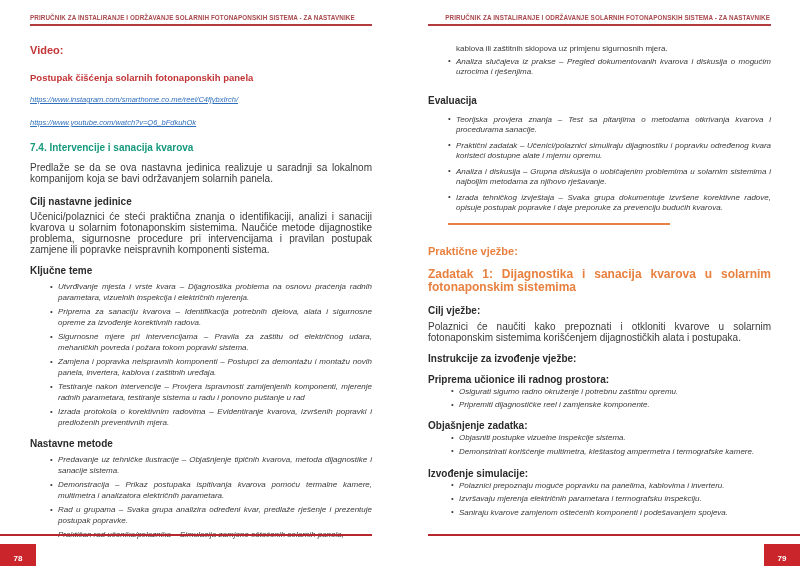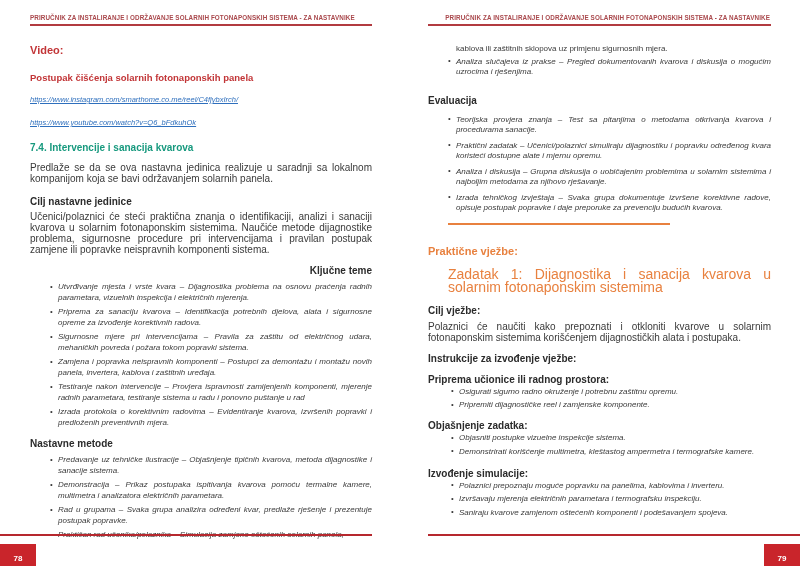--- a/index.html
+++ b/index.html
@@ -37,40 +37,40 @@
   .doc-link { display:block; font-size:7.5px; font-style:italic; color:#2e6fbd;
     text-decoration:underline; }
   .link-1 { margin-top:12px; }
   .link-2 { margin-top:14px; }
   .section-title { margin-top:15px; font-size:10px; font-weight:bold; color:#17997e; }
   .para { font-size:10px; line-height:11px; text-align:justify; }
   .intro-para { margin-top:9px; }
   .bold-heading { font-size:10px; font-weight:bold; color:#2b2b2b; }
   .h-cilj { margin-top:12px; }
   .goal-para { margin-top:4px; }
-  .h-kljucne { margin-top:10px;text-align:right; }
+  .h-kljucne { margin-top:10px; }
   .h-nastavne { margin-top:10px; }
 
   .bullet-list { margin-top:6px; }
   .bullet-item { position:relative; padding-left:28px; font-size:8px;
     line-height:10.5px; text-align:justify; margin-bottom:4px;font-style:italic; }
   .bullet-item::before { content:"\2022"; position:absolute; left:20px; top:-0.5px;
     font-size:7.5px; color:#3a3a3a; }
 
   
   .continuation { margin-top:4px; padding-left:28px; font-size:8px; line-height:10.5px; }
   .case-list { margin-top:2px; }
   .h-evaluacija { margin-top:17px; }
   .eval-list { margin-top:9px; }
   .eval-list .bullet-item { margin-bottom:5px; }
   .orange-divider { margin-top:9px; margin-left:20px; width:222px; height:2px;
     background:#e8813f; }
   .practice-heading { margin-top:20px; font-size:11px; font-weight:bold; color:#e8813f; }
-  .task-title { margin-top:11px; font-size:14px; font-weight:normal; color:#e8813f;
-    line-height:13px; text-align:justify;margin-left:20px; }
+  .task-title { margin-top:11px; font-size:12px; font-weight:bold; color:#e8813f;
+    line-height:13px; text-align:justify; }
   .h-cilj-vjezbe { margin-top:11px; }
   .task-goal { margin-top:5px; }
   .h-instrukcije { margin-top:10px; }
   .h-sub { margin-top:10px; }
   .sub-list { margin-top:2px; }
   .sub-list .bullet-item { padding-left:31px; text-align:left; line-height:10px;
     margin-bottom:3.5px; }
   .sub-list .bullet-item::before { left:23px; }
   .h-izvodjenje { margin-top:11px; }
 </style>

